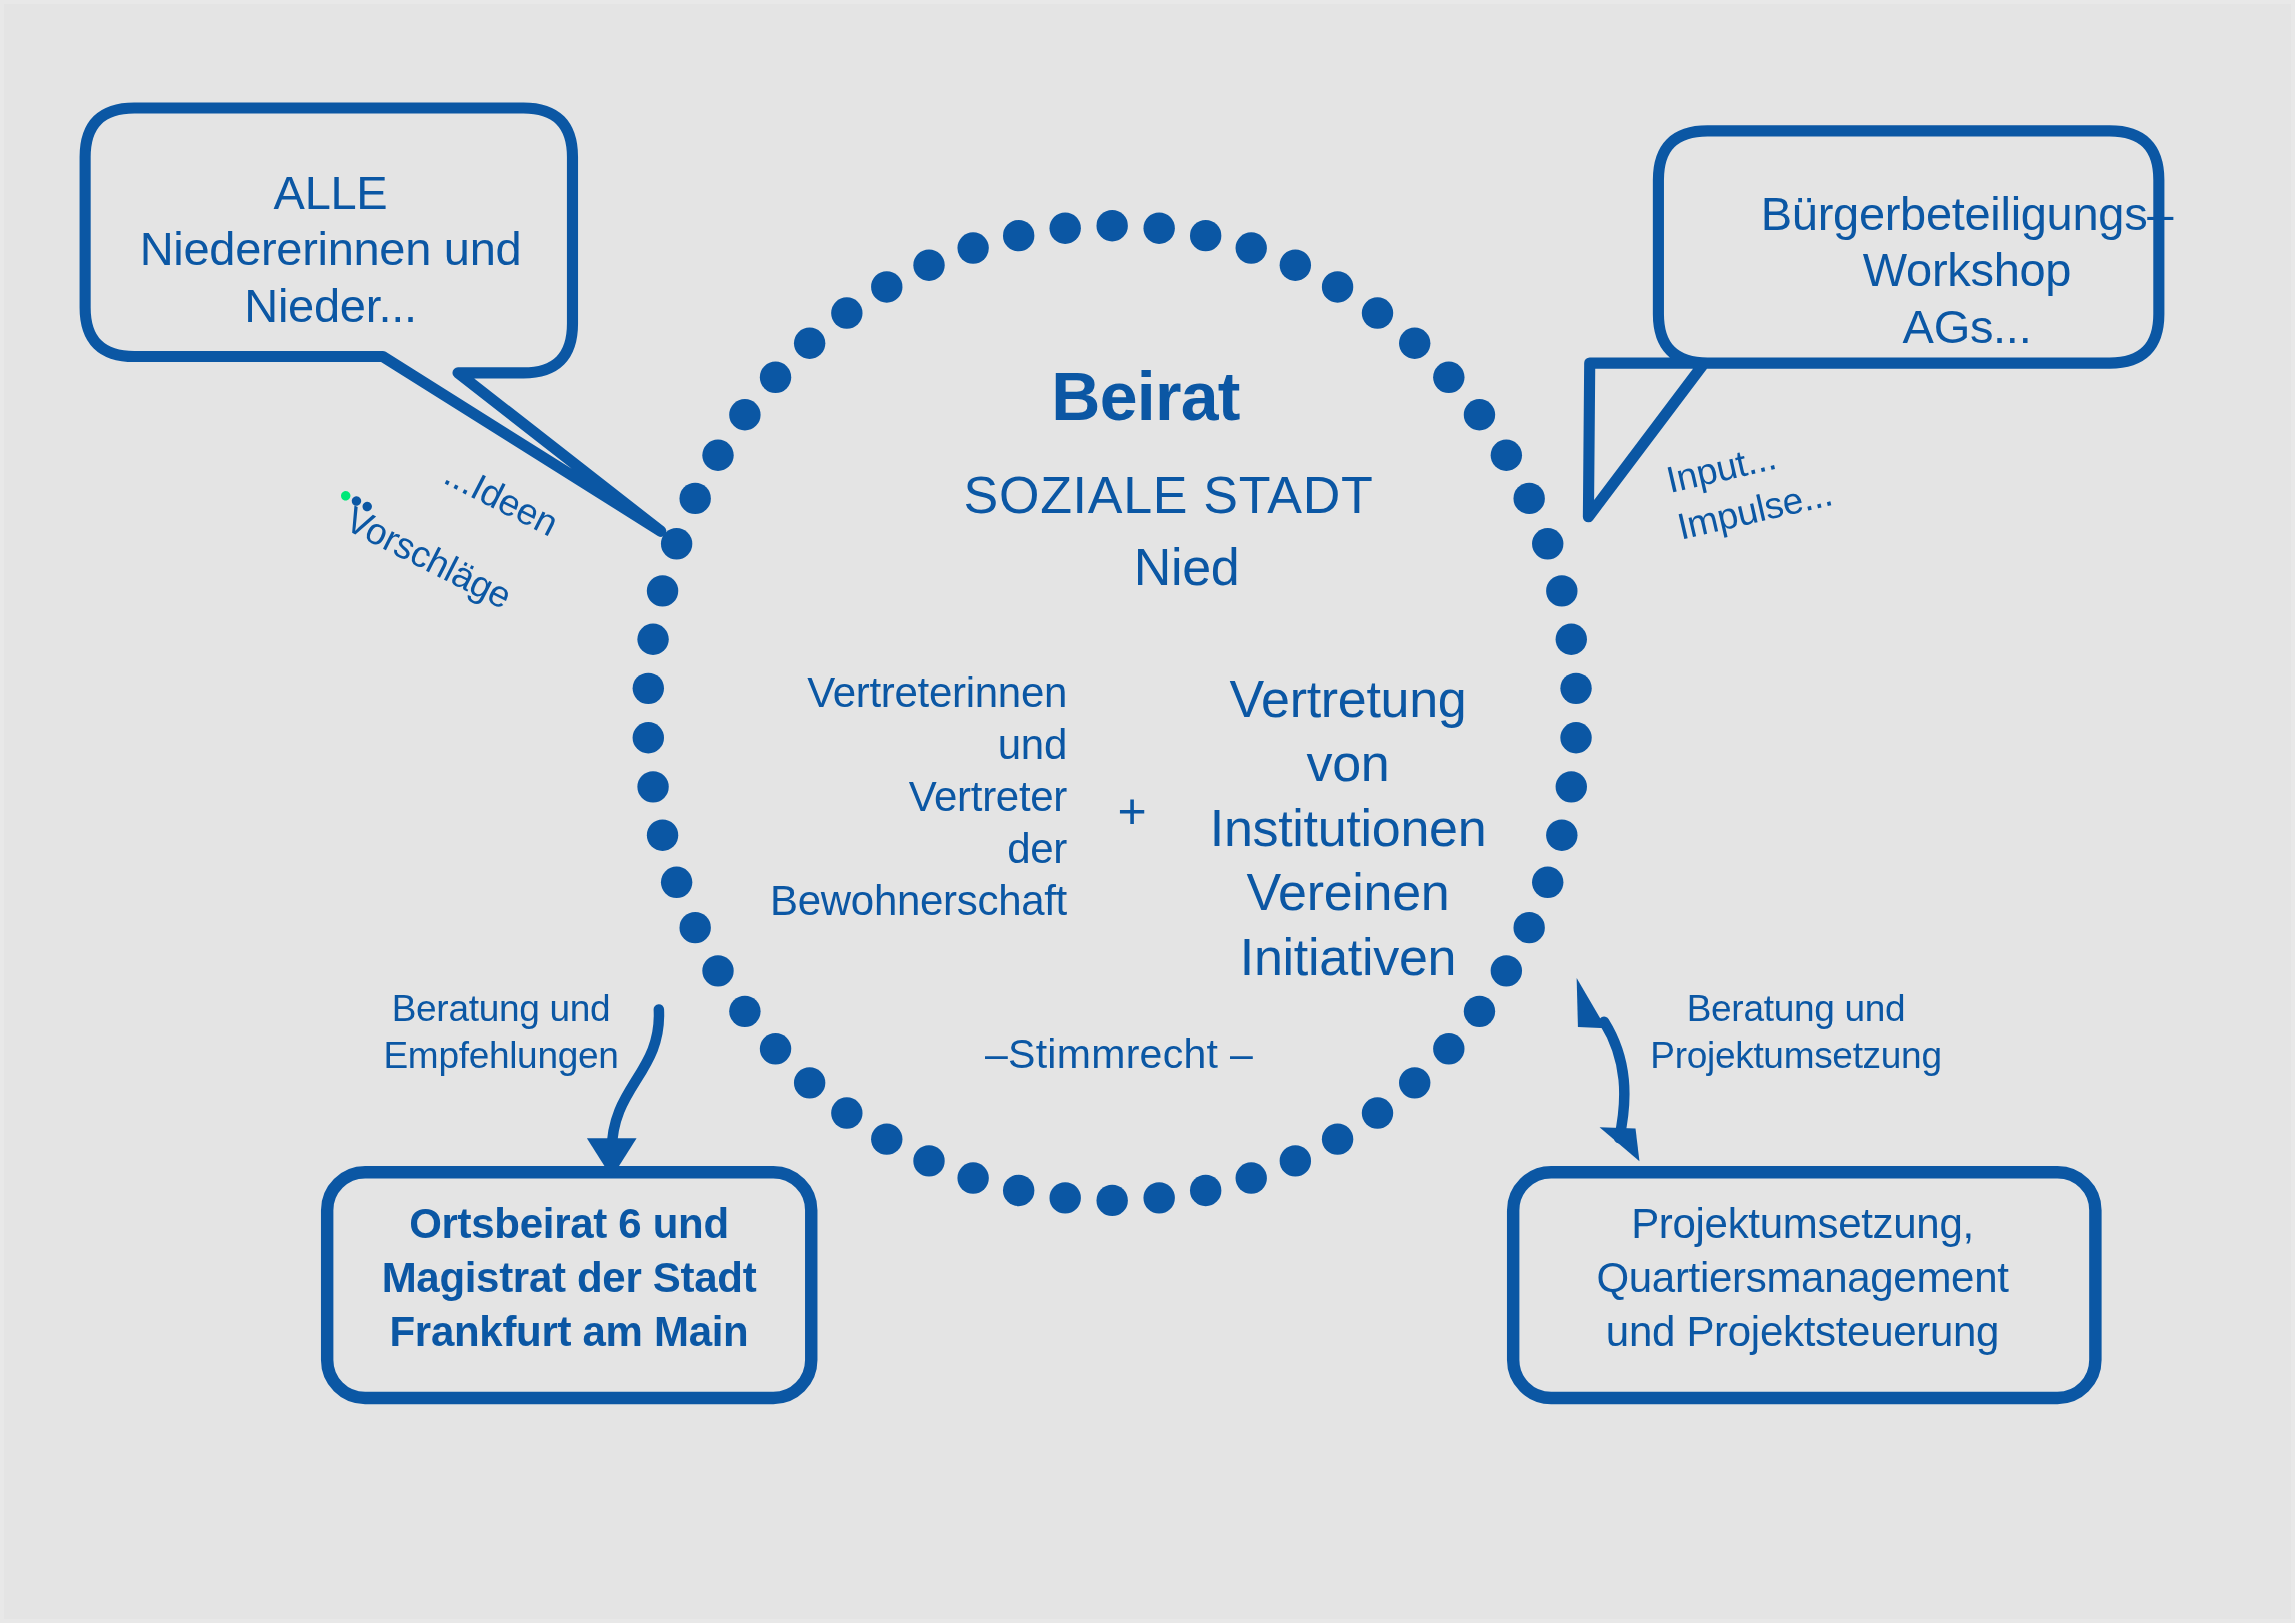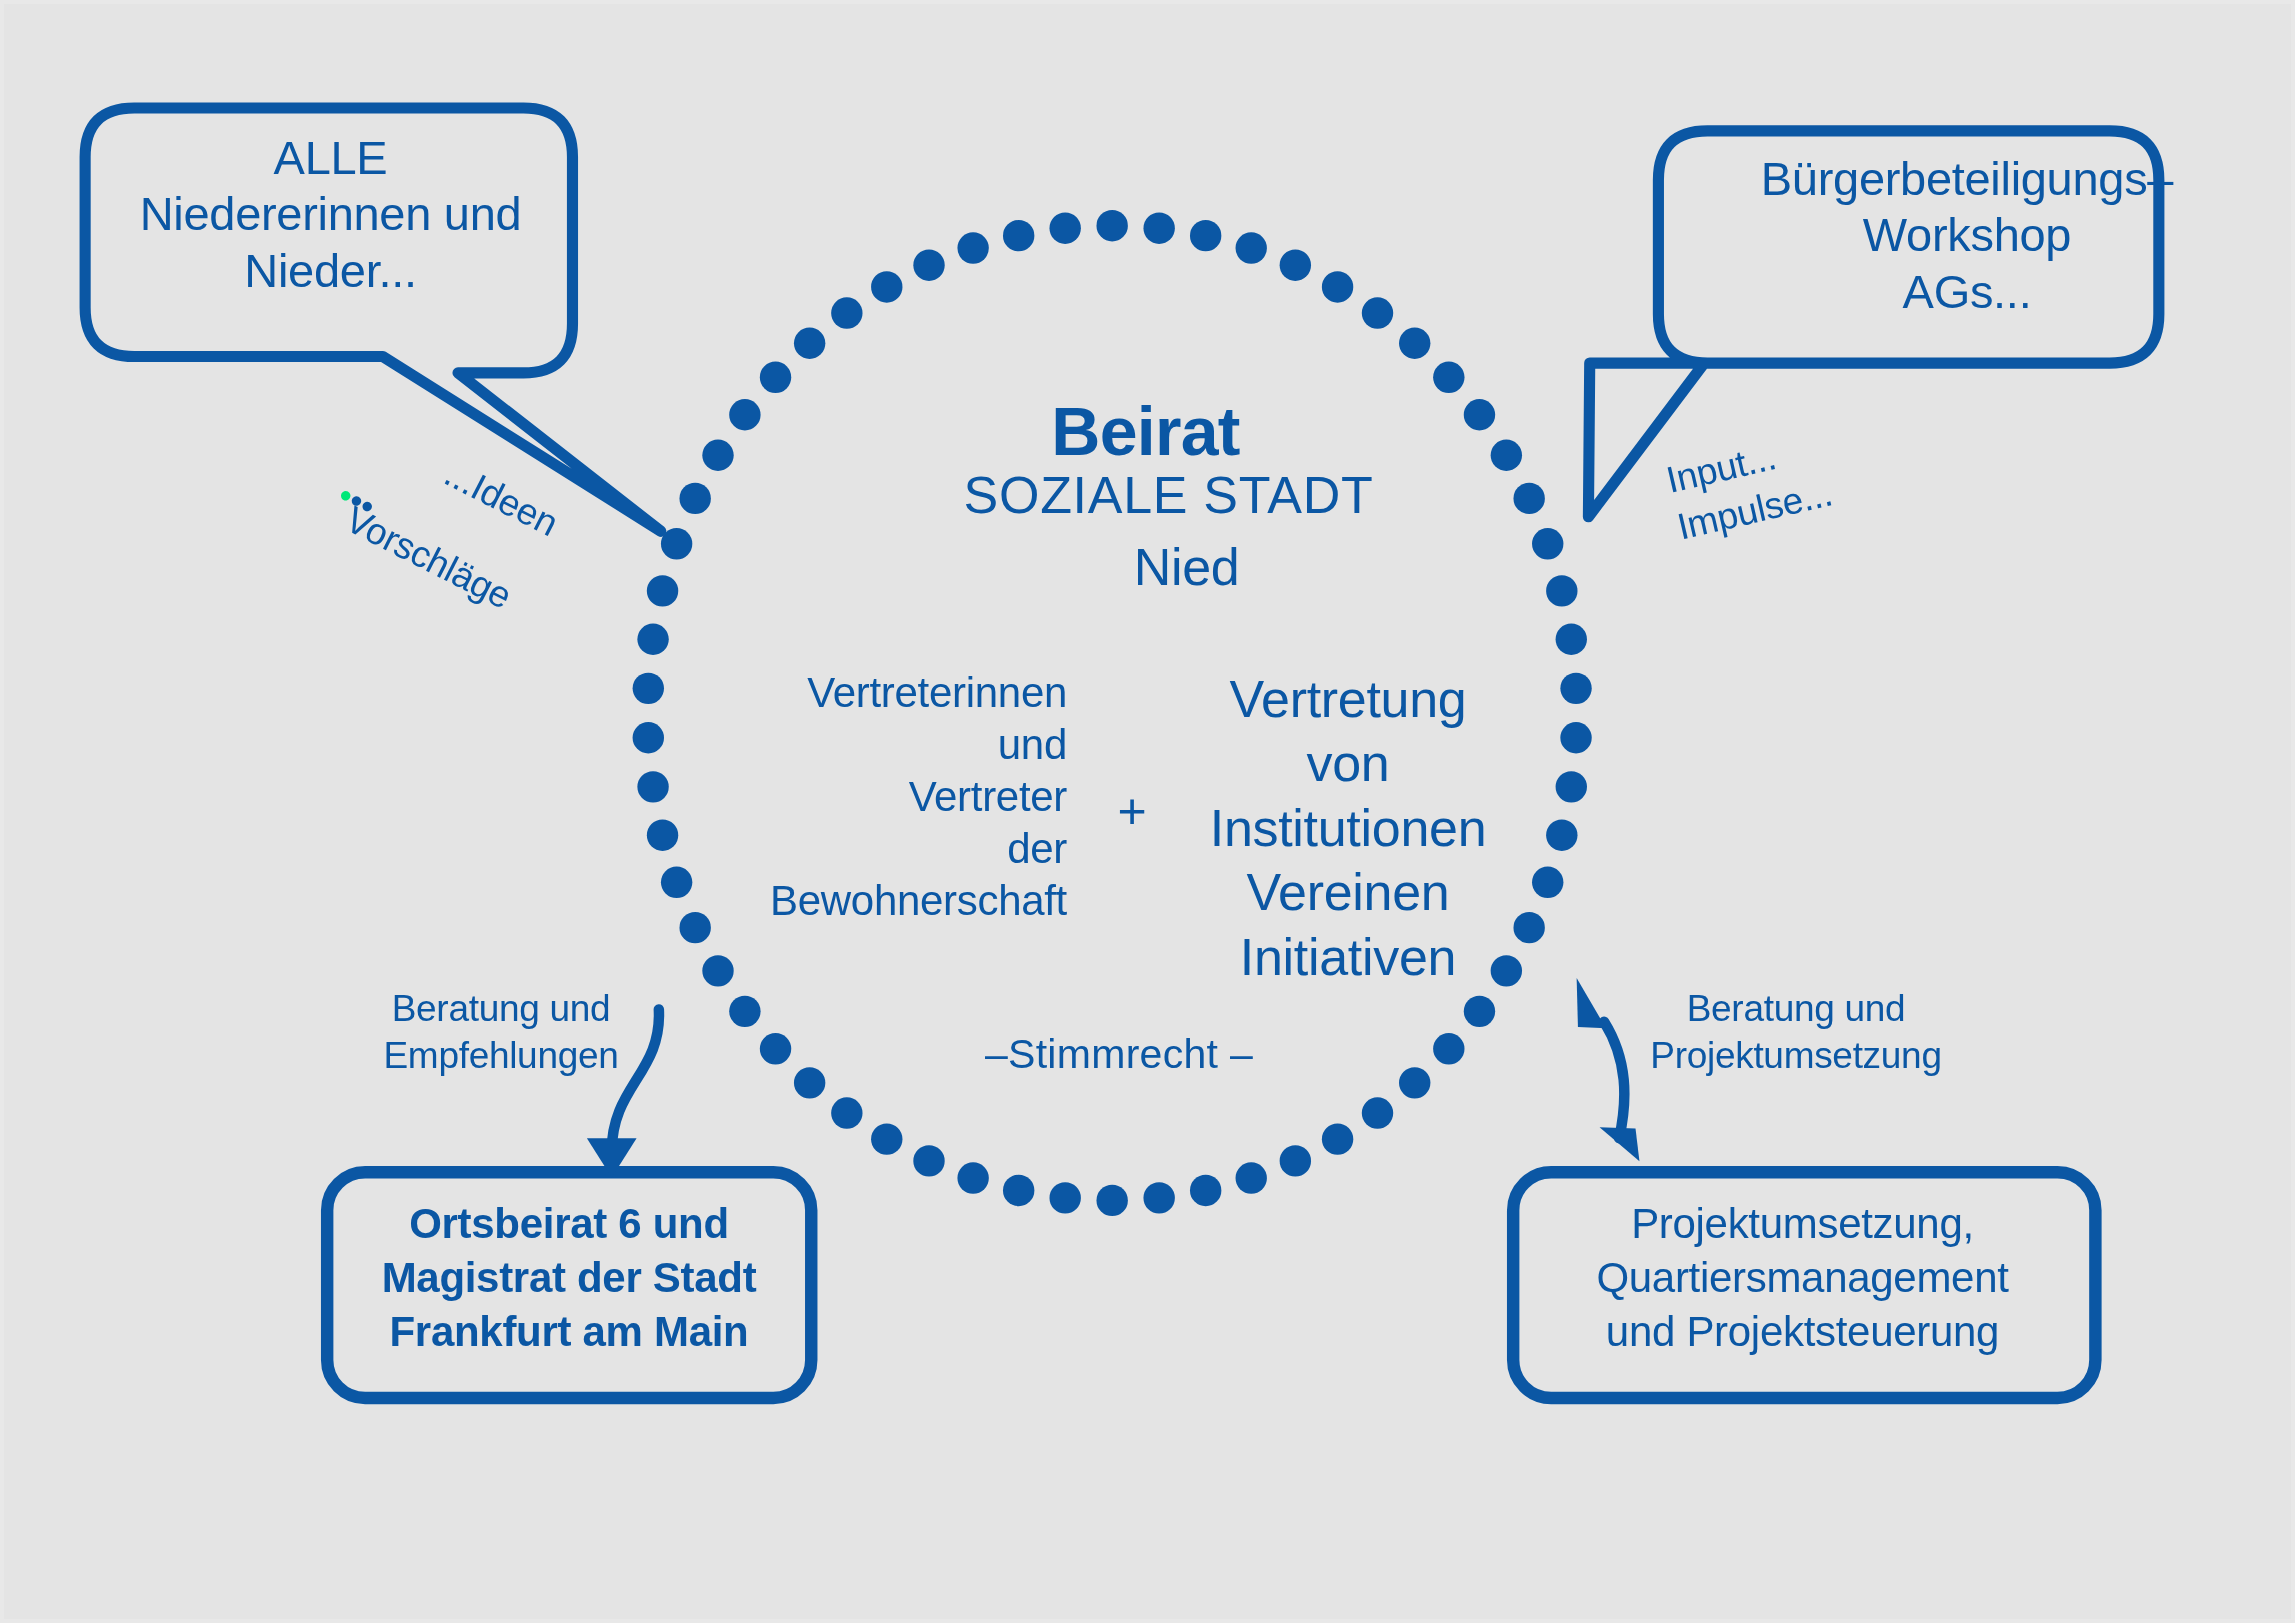--- a/index.html
+++ b/index.html
@@ -38,41 +38,41 @@
     text-align: center;
     line-height: 1.16;
     white-space: pre-line;
     letter-spacing: -0.3px;
   }
 
   
   .bubble-text {
     font-size: 47px;
     line-height: 1.20;
+    margin-top: 35px;
   }
   #bubble-left-text {
     left: 98px;
     top: 130px;
     width: 465px;
   }
   #bubble-right-text {
     left: 1738px;
     top: 151px;
     width: 458px;
   }
 
   
   #core-title {
     left: 805px;
     top: 357px;
     width: 681px;
     font-size: 68px;
     font-weight: bold;
     letter-spacing: -0.7px;
-    margin-top: 35px;
   }
   #core-sub1 {
     left: 828px;
     top: 465px;
     width: 681px;
     font-size: 52px;
     letter-spacing: 0.7px;
   }
   #core-sub2 {
     left: 846px;

